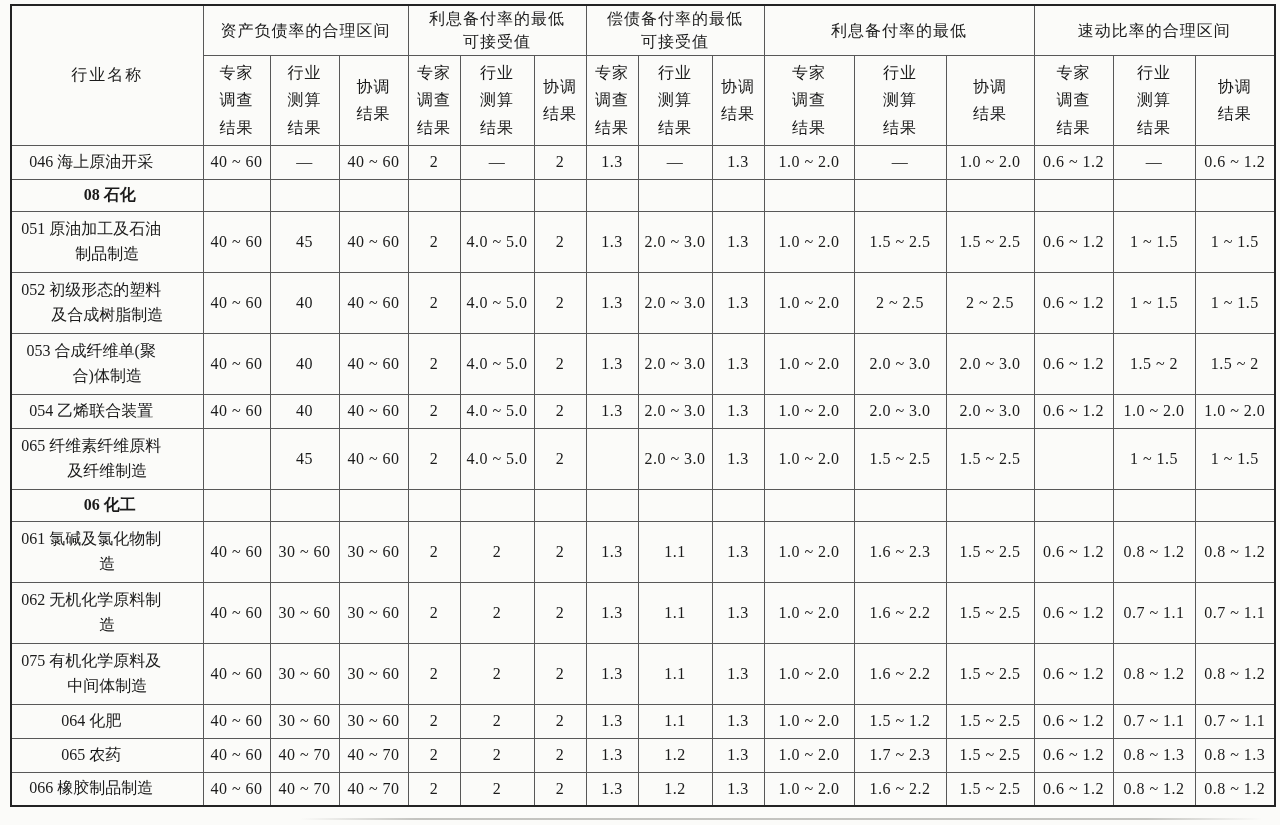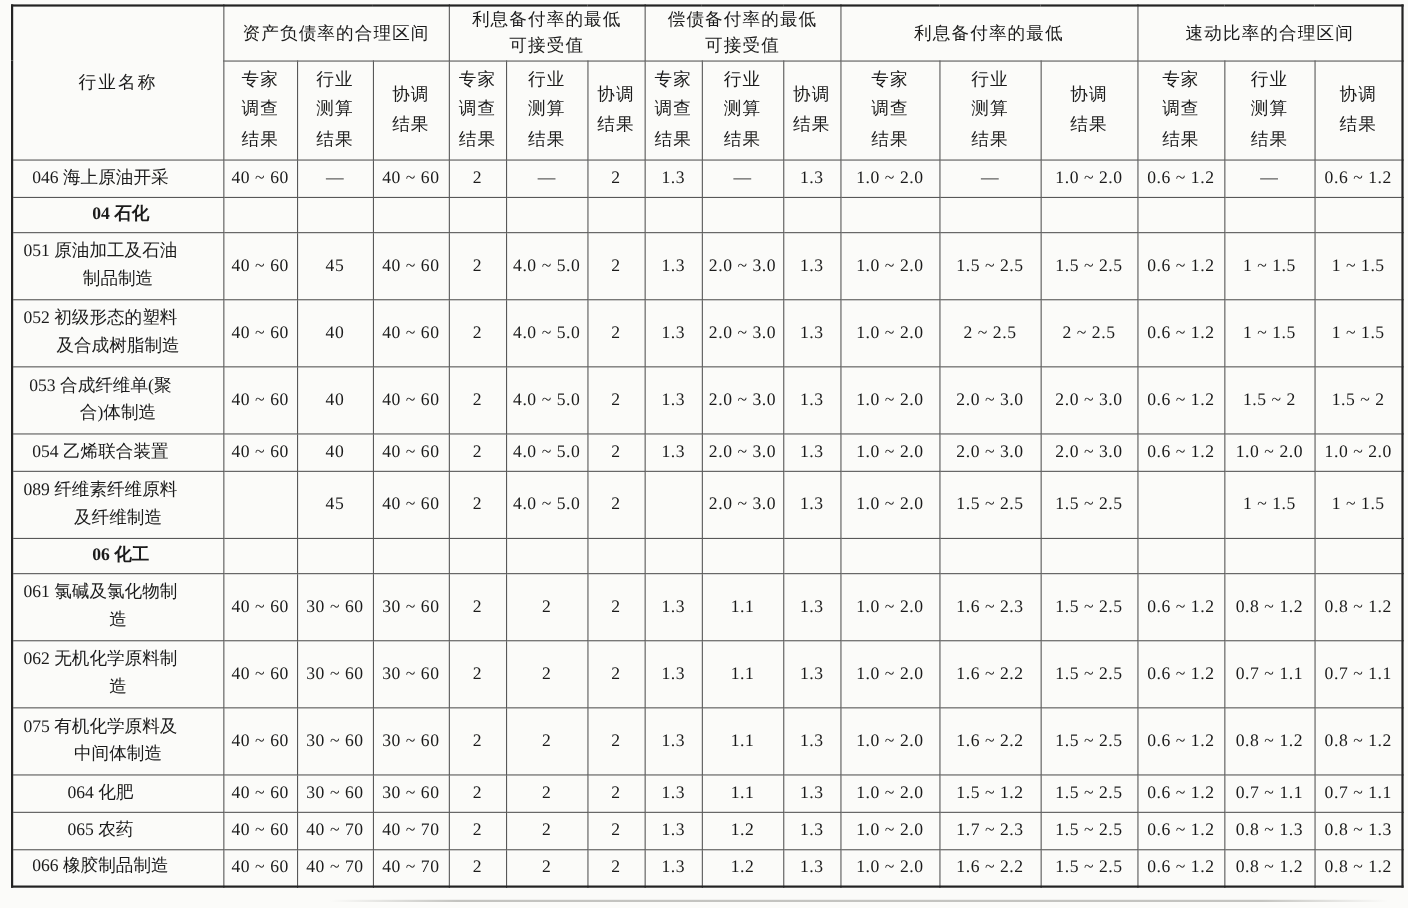--- a/index.html
+++ b/index.html
@@ -152,21 +152,21 @@
           <td class="val">—</td>
           <td class="val">1.3</td>
           <td class="val">1.0 ~ 2.0</td>
           <td class="val">—</td>
           <td class="val">1.0 ~ 2.0</td>
           <td class="val">0.6 ~ 1.2</td>
           <td class="val">—</td>
           <td class="val">0.6 ~ 1.2</td>
         </tr>
         <tr class="section" style="height: 32px;">
-          <td class="name">04 石化</td>
+          <td class="name">08 石化</td>
           <td class="val"></td>
           <td class="val"></td>
           <td class="val"></td>
           <td class="val"></td>
           <td class="val"></td>
           <td class="val"></td>
           <td class="val"></td>
           <td class="val"></td>
           <td class="val"></td>
           <td class="val"></td>
@@ -245,21 +245,21 @@
           <td class="val">2.0 ~ 3.0</td>
           <td class="val">1.3</td>
           <td class="val">1.0 ~ 2.0</td>
           <td class="val">2.0 ~ 3.0</td>
           <td class="val">2.0 ~ 3.0</td>
           <td class="val">0.6 ~ 1.2</td>
           <td class="val">1.0 ~ 2.0</td>
           <td class="val">1.0 ~ 2.0</td>
         </tr>
         <tr class="data" style="height: 61px;">
-          <td class="name">089 纤维素纤维原料
+          <td class="name">065 纤维素纤维原料
 及纤维制造</td>
           <td class="val"></td>
           <td class="val">45</td>
           <td class="val">40 ~ 60</td>
           <td class="val">2</td>
           <td class="val">4.0 ~ 5.0</td>
           <td class="val">2</td>
           <td class="val"></td>
           <td class="val">2.0 ~ 3.0</td>
           <td class="val">1.3</td>

